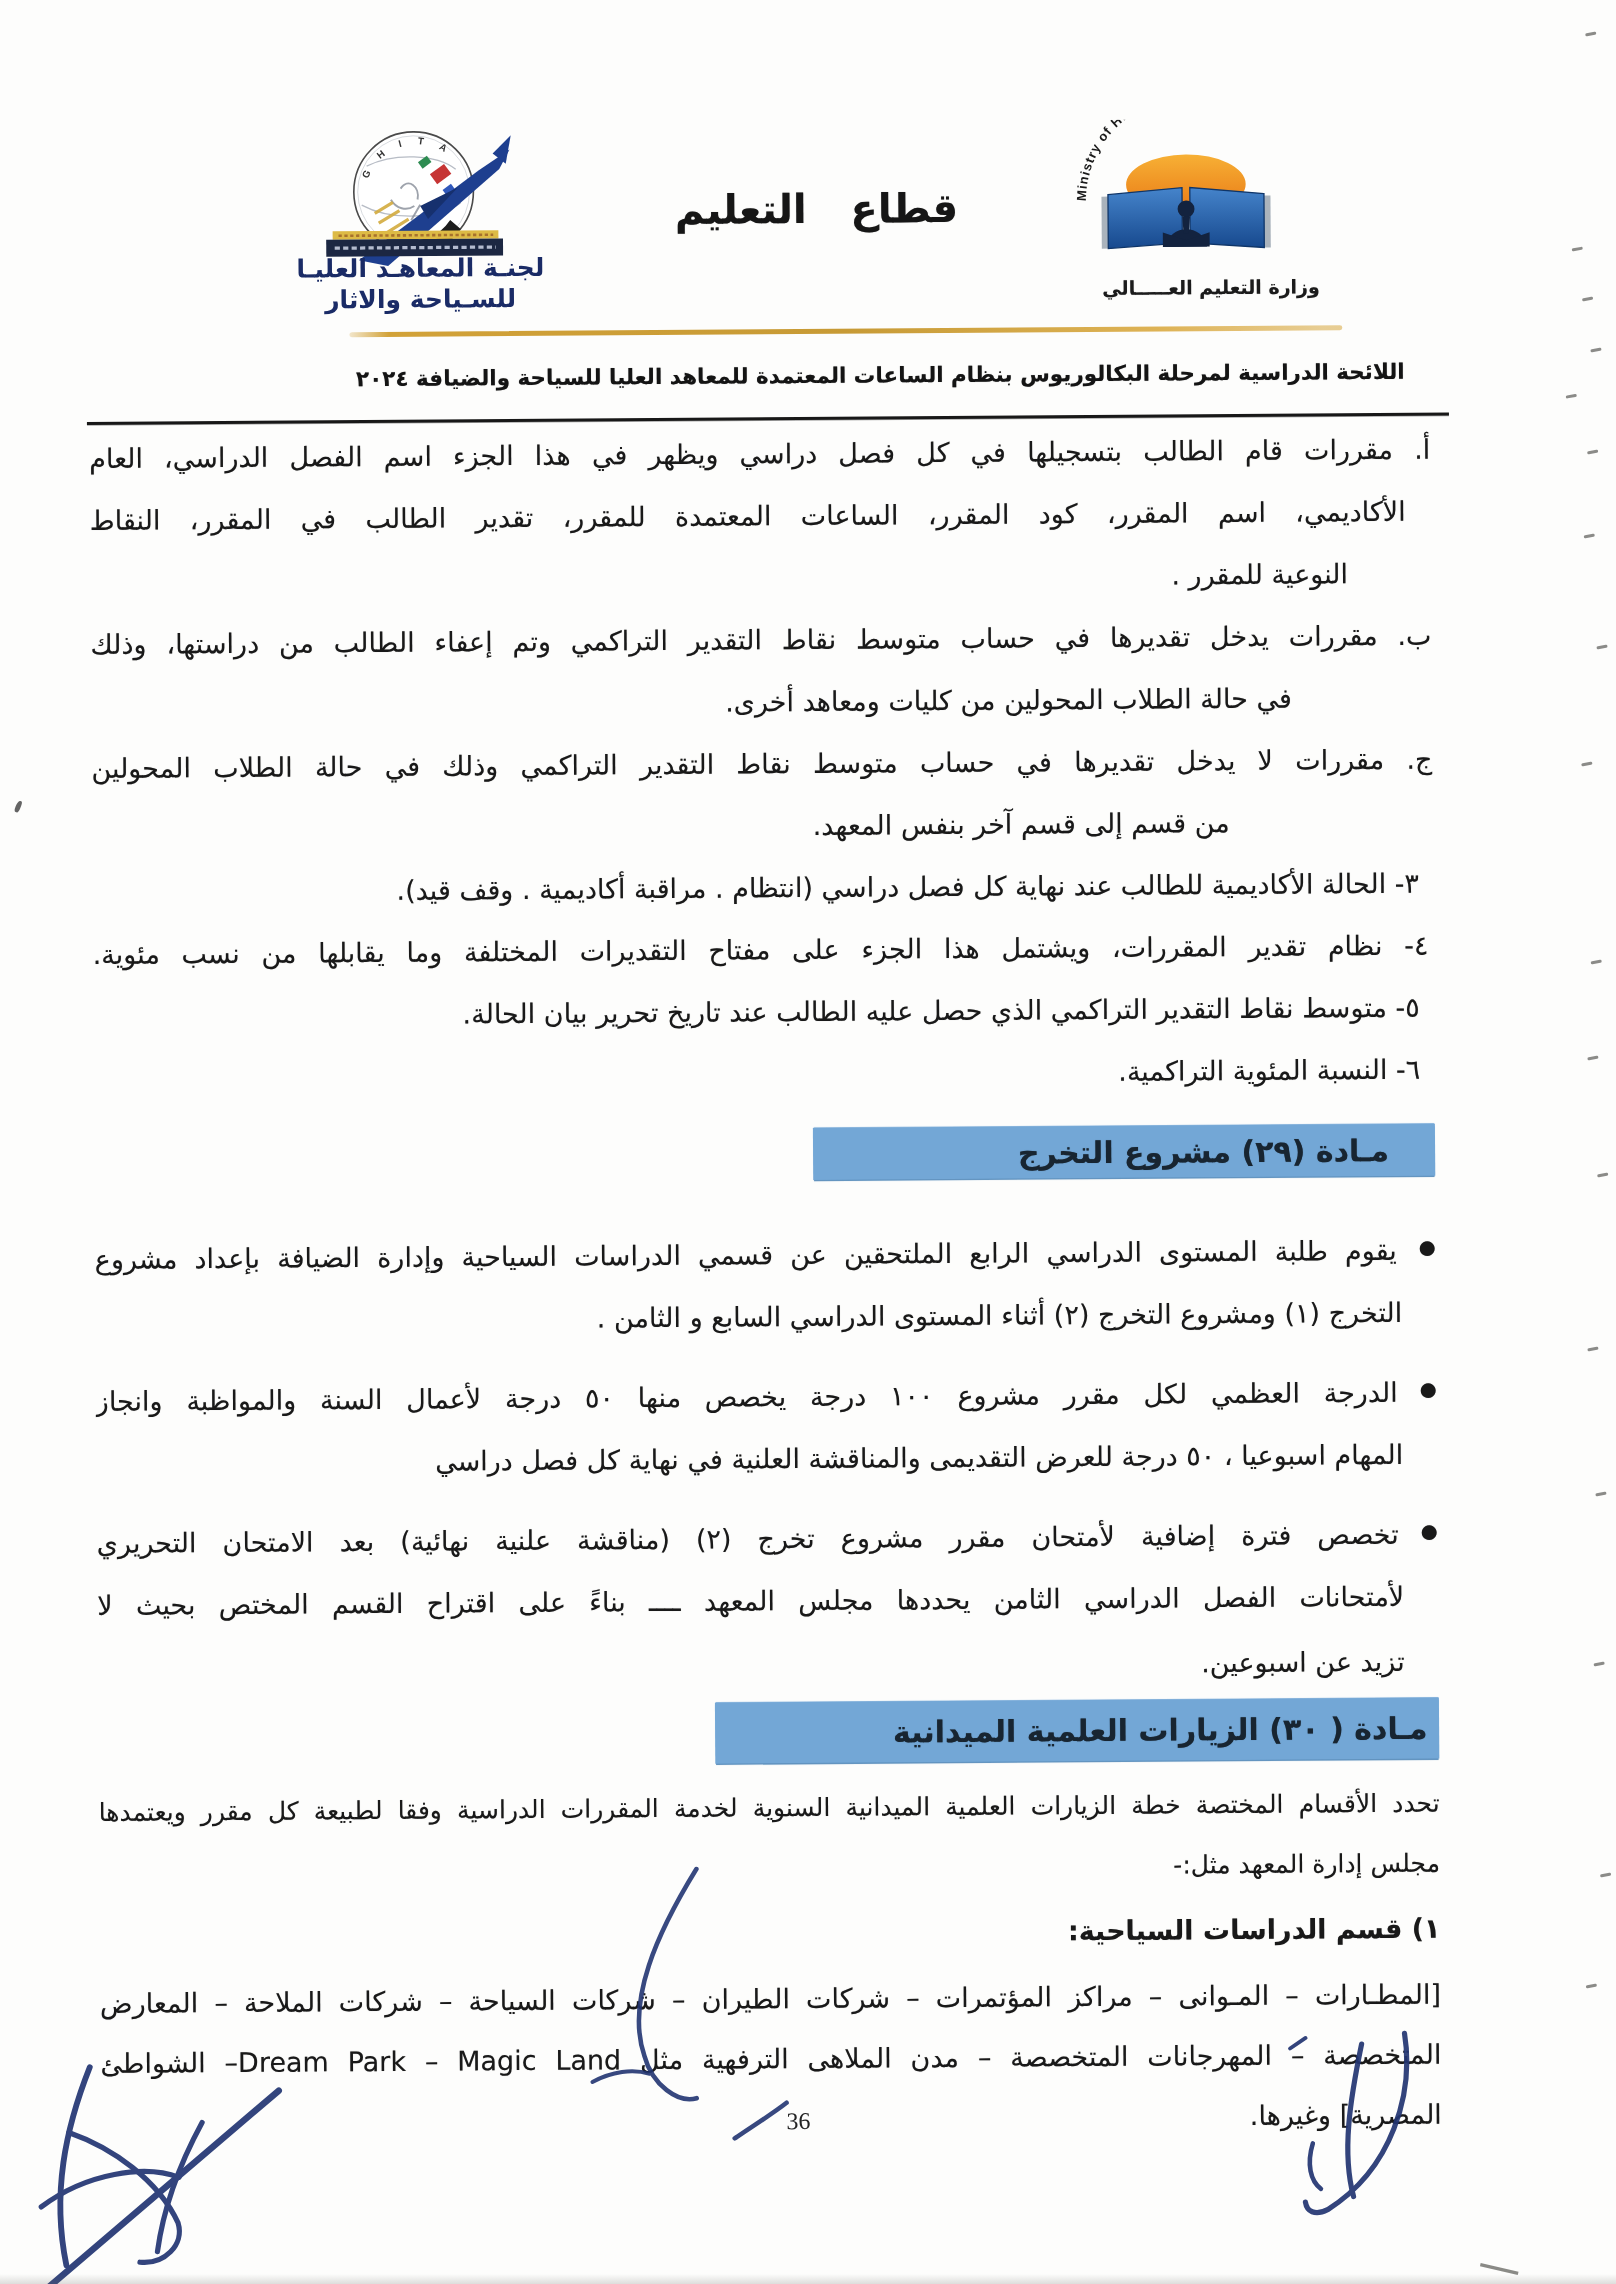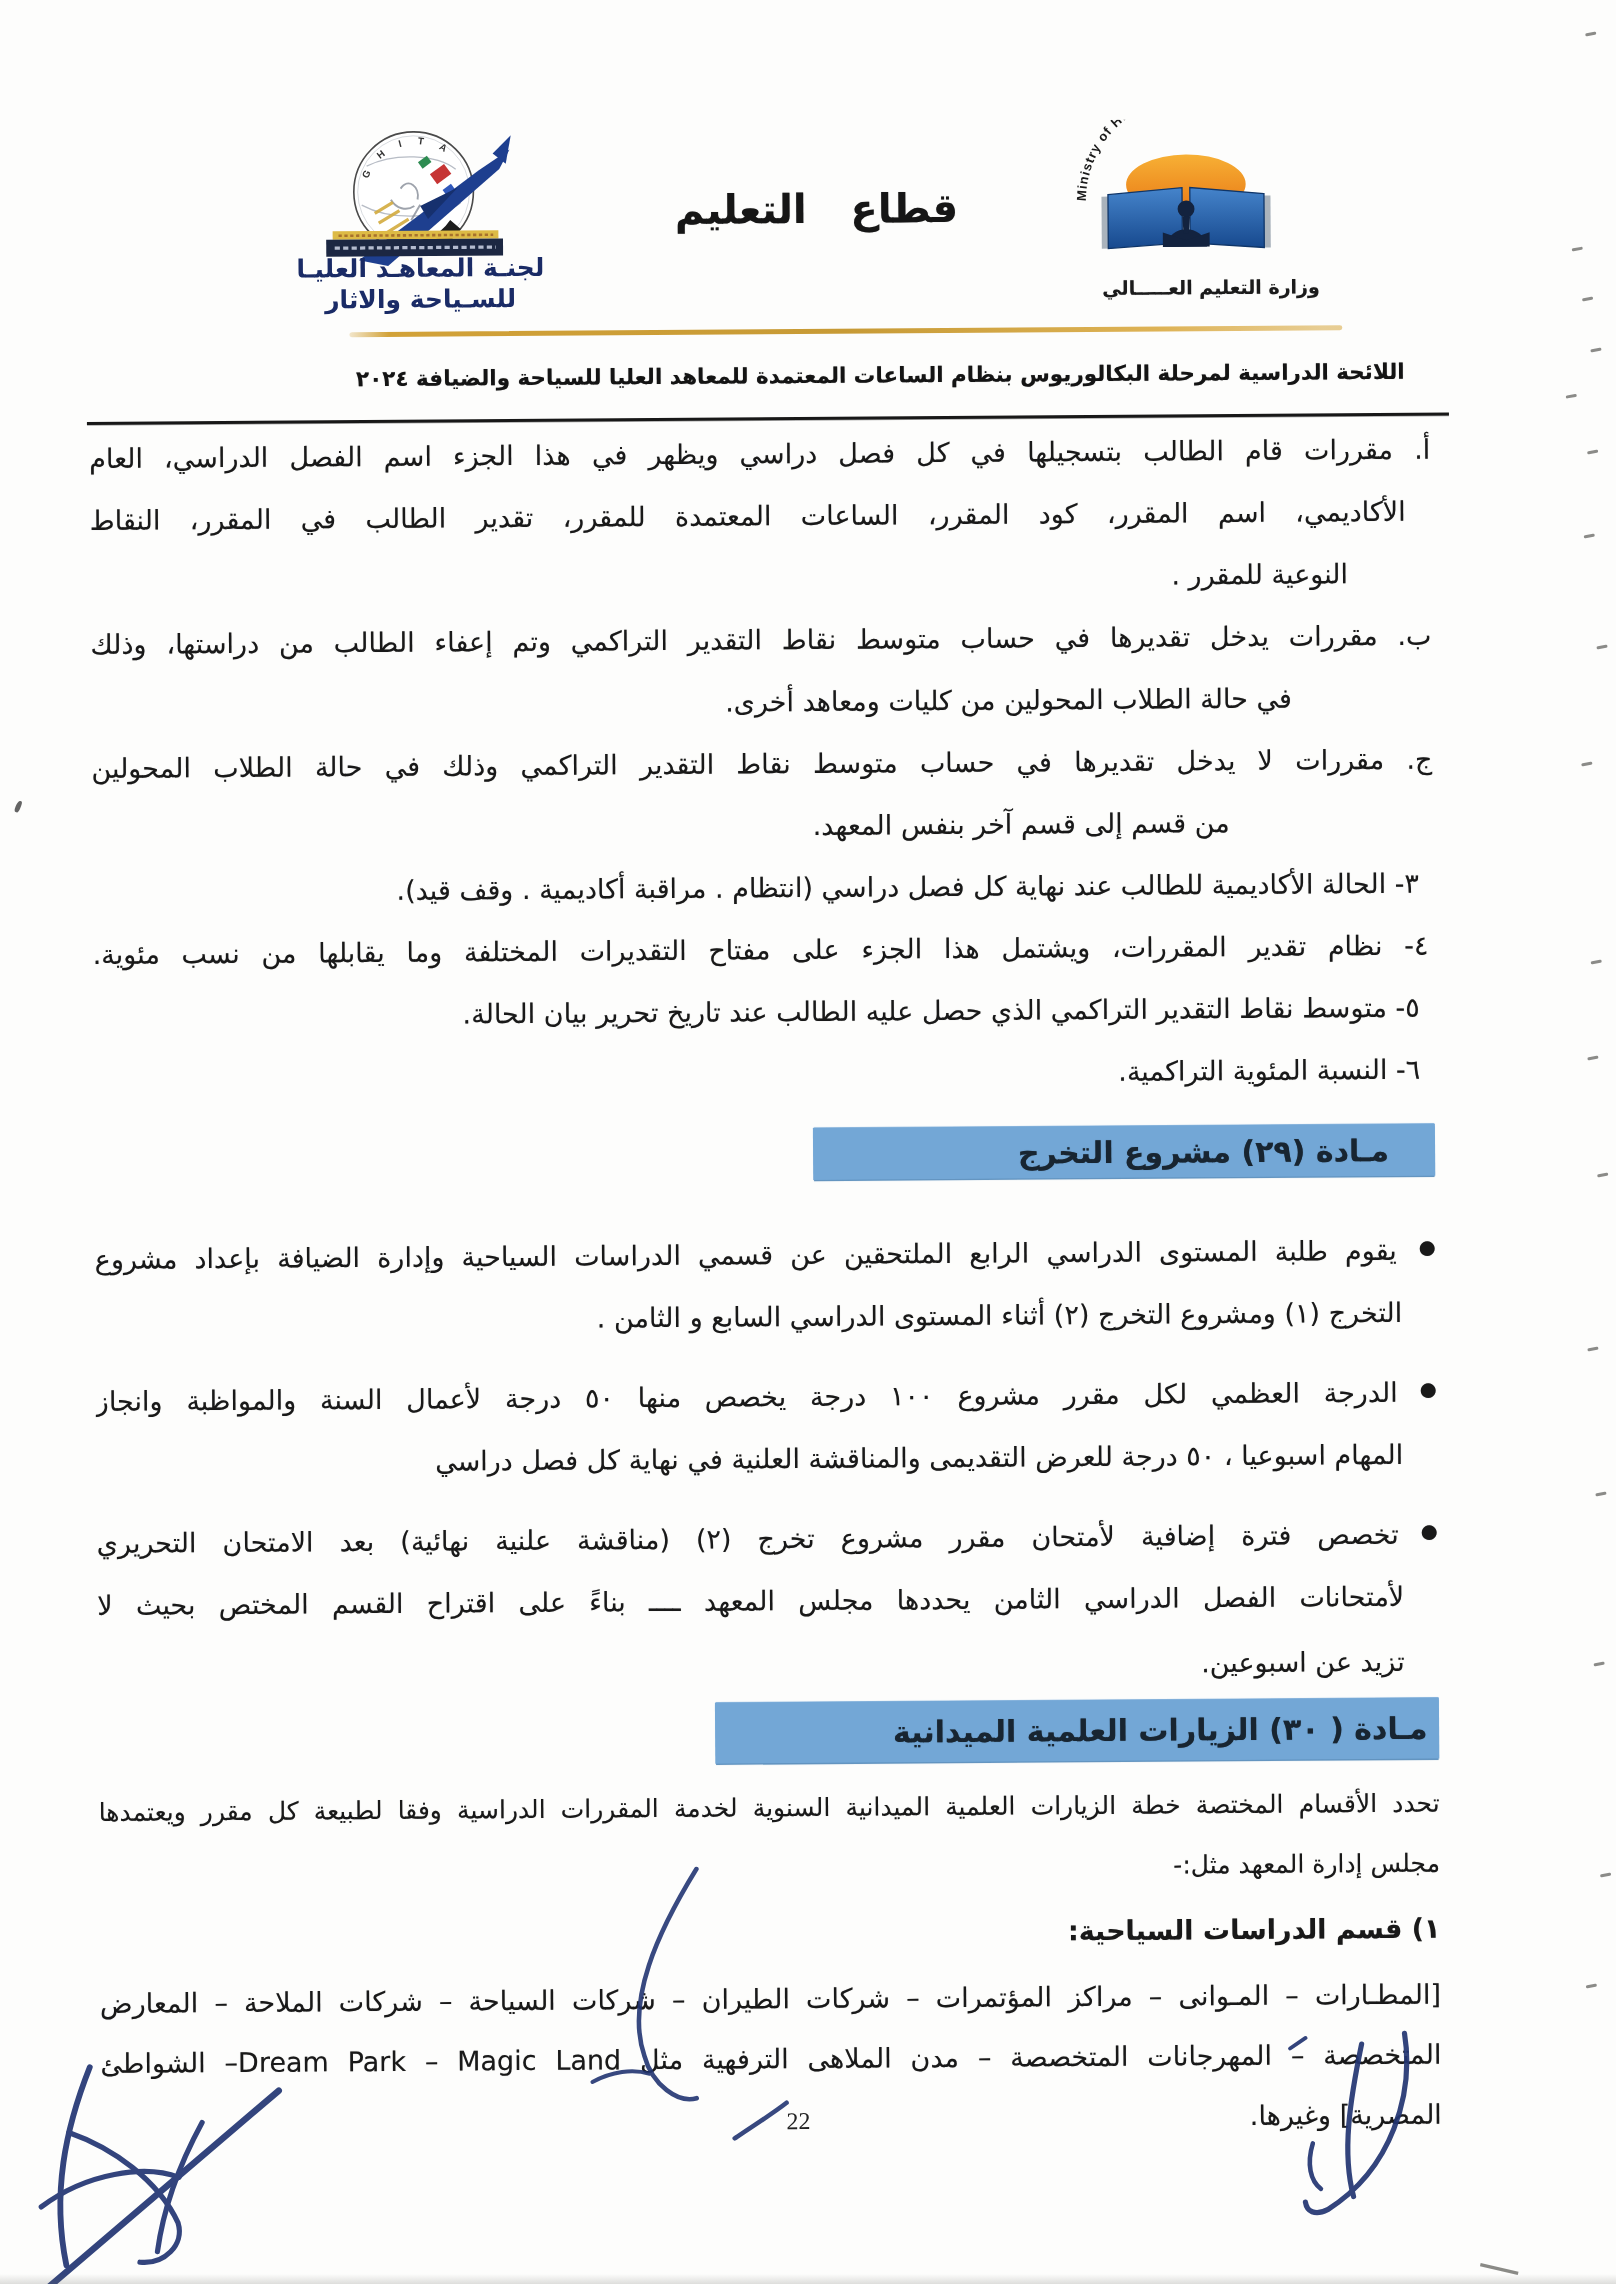--- a/index.html
+++ b/index.html
@@ -155,21 +155,21 @@
         <div class="line" style="margin-right: 34px; line-height: 65px; height: 65px;">تزيد عن اسبوعين.</div>
         <div class="bar" style="height: 61px; width: 724px; padding-right: 11.7px; box-sizing: border-box; margin-top: 3.9px;">مـادة ( ٣٠) الزيارات العلمية الميدانية</div>
         <div class="line j small" style="margin-top: 15.6px; line-height: 60px; height: 60px;">تحدد الأقسام المختصة خطة الزيارات العلمية الميدانية السنوية لخدمة المقررات الدراسية وفقا لطبيعة كل مقرر ويعتمدها</div>
         <div class="line small" style="line-height: 60px; height: 60px;">مجلس إدارة المعهد مثل:-</div>
         <div class="line bold" style="margin-top: 5.2px; line-height: 60px; height: 60px;">١) قسم الدراسات السياحية:</div>
         <div class="line j" style="margin-top: 5.2px; line-height: 60px; height: 60px;">[المطـارات – المـوانى – مراكز المؤتمرات – شركات الطيران – شركات السياحة – شركات الملاحة – المعارض</div>
         <div class="line j" style="line-height: 60px; height: 60px;">المتخصصة – المهرجانات المتخصصة – مدن الملاهى الترفهية مثل Dream Park – Magic Land– الشواطئ</div>
         <div class="line" style="line-height: 60px; height: 60px;">المصرية] وغيرها.</div>
       </div>
 
-    <div id="page-number">22</div>
+    <div id="page-number">36</div>
 
     <svg id="sig-layer" viewBox="0 0 2484 3509">
       <g fill="none" stroke="#223572" stroke-linecap="round" opacity=".92">
         <path d="M128,3168 C90,3262 68,3362 90,3472" stroke-width="9"></path>
         <path d="M418,3206 L58,3509" stroke-width="10"></path>
         <path d="M95,3268 C162,3292 232,3342 262,3408 C272,3442 240,3472 203,3468" stroke-width="8"></path>
         <path d="M52,3382 C122,3330 212,3318 264,3338" stroke-width="8"></path>
         <path d="M300,3254 C268,3312 240,3382 230,3452" stroke-width="8"></path>
       </g>
       <g fill="none" stroke="#223572" stroke-linecap="round" opacity=".9">

